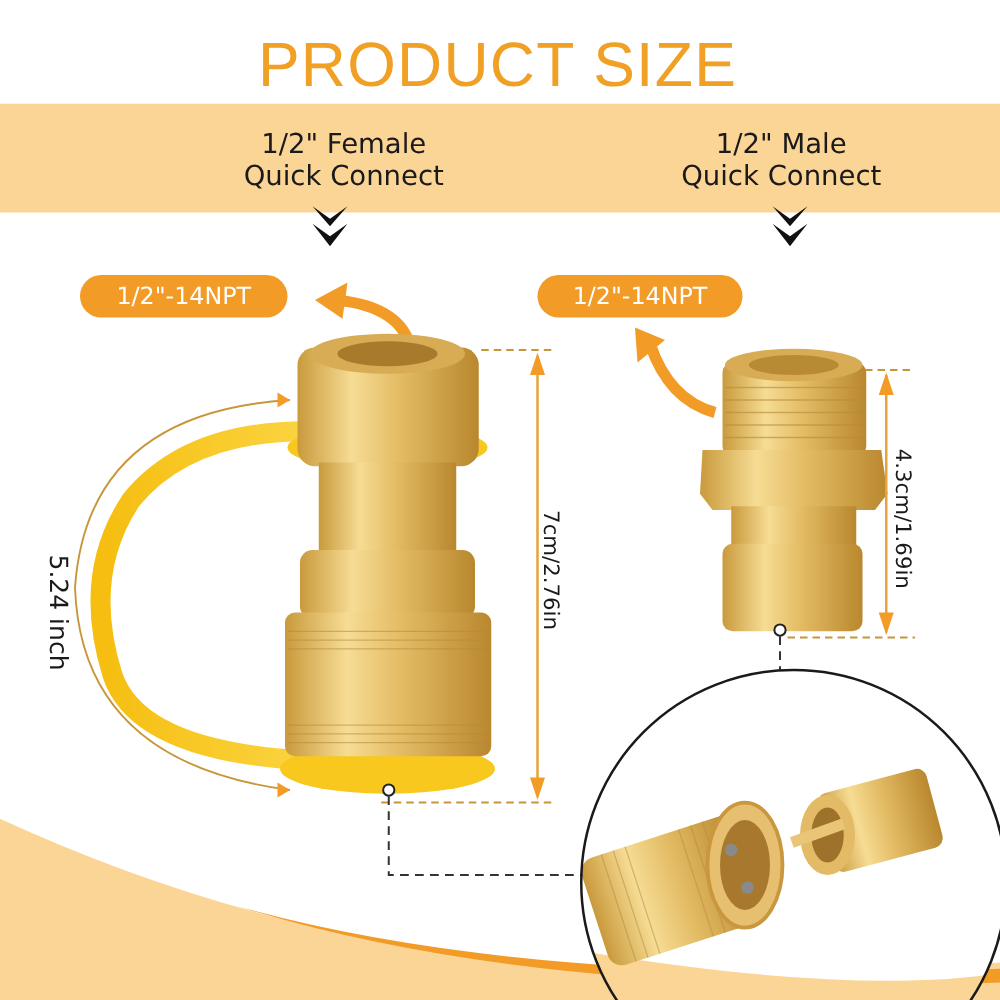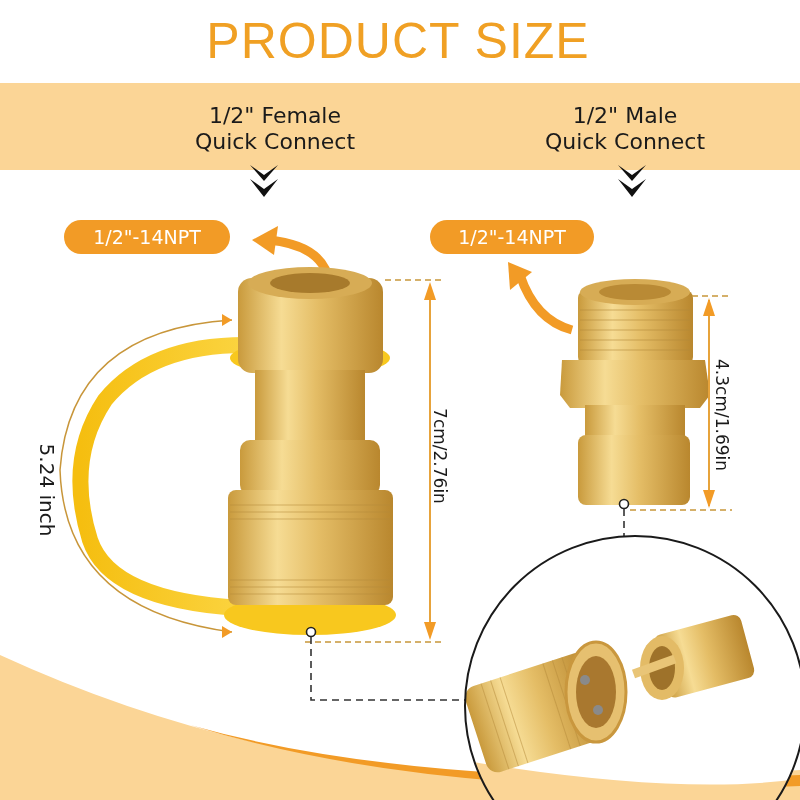--- a/index.html
+++ b/index.html
@@ -1,20 +1,20 @@
 <!DOCTYPE html>
 <html><head>
   <meta charset="utf-8">
   <style>
     * { box-sizing: border-box; margin: 0; padding: 0; }
     html, body { width: 800px; height: 800px; overflow: hidden; background: #ffffff; }
     body { position: relative; font-family: "DejaVu Sans", sans-serif; }
 
     .title {
-      position: absolute; left: 0; top: 10px; width: 796px; height: 62px;
+      position: absolute; left: 0; top: 21px; width: 796px; height: 62px;
       text-align: center; font-family: "Liberation Sans", sans-serif;
       font-size: 50px; line-height: 62px; letter-spacing: 1px; color: #f0a024;
     }
     .band {
       position: absolute; left: 0; top: 83px; width: 800px; height: 87px;
       background: #fbd596;
     }
     .band-label {
       position: absolute; text-align: center; font-size: 22px; line-height: 26px;
       color: #1a1a1a; font-family: "DejaVu Sans", sans-serif;

